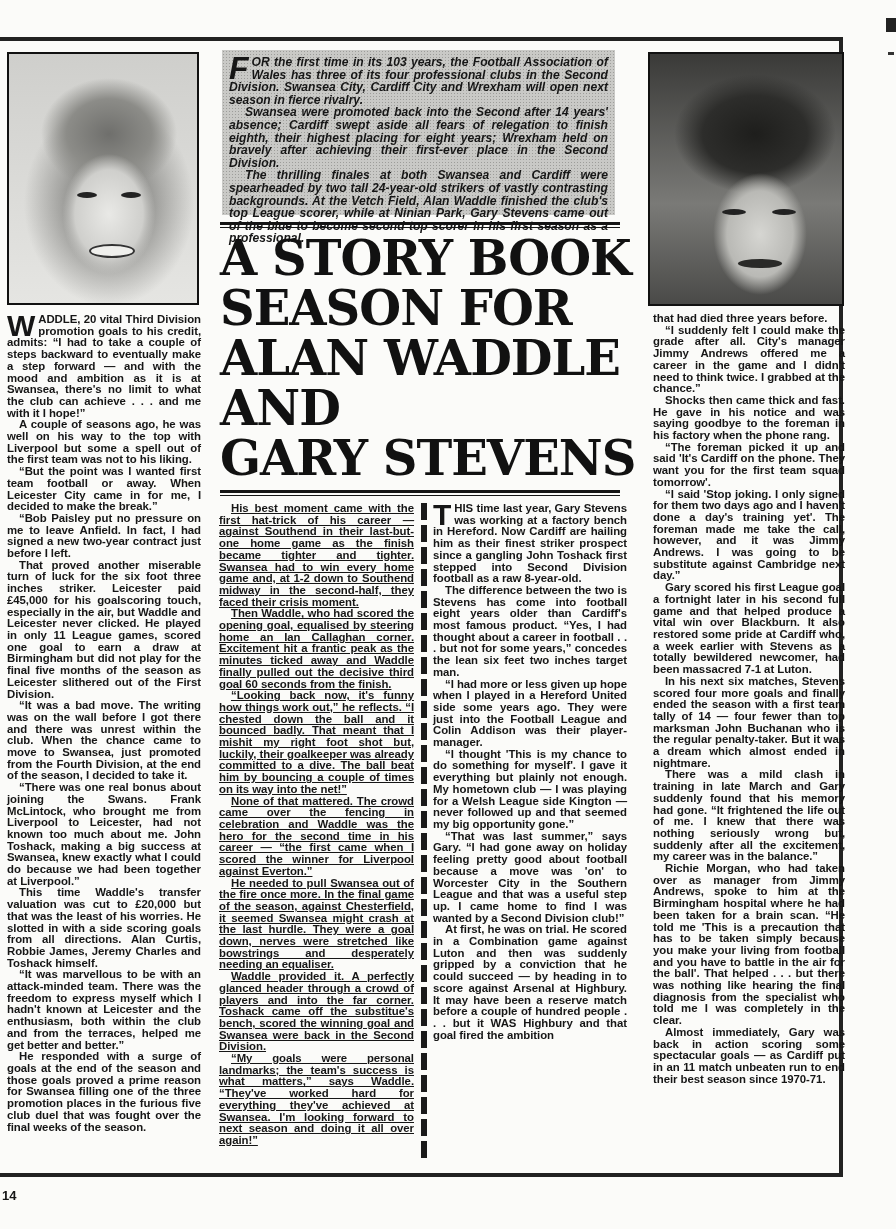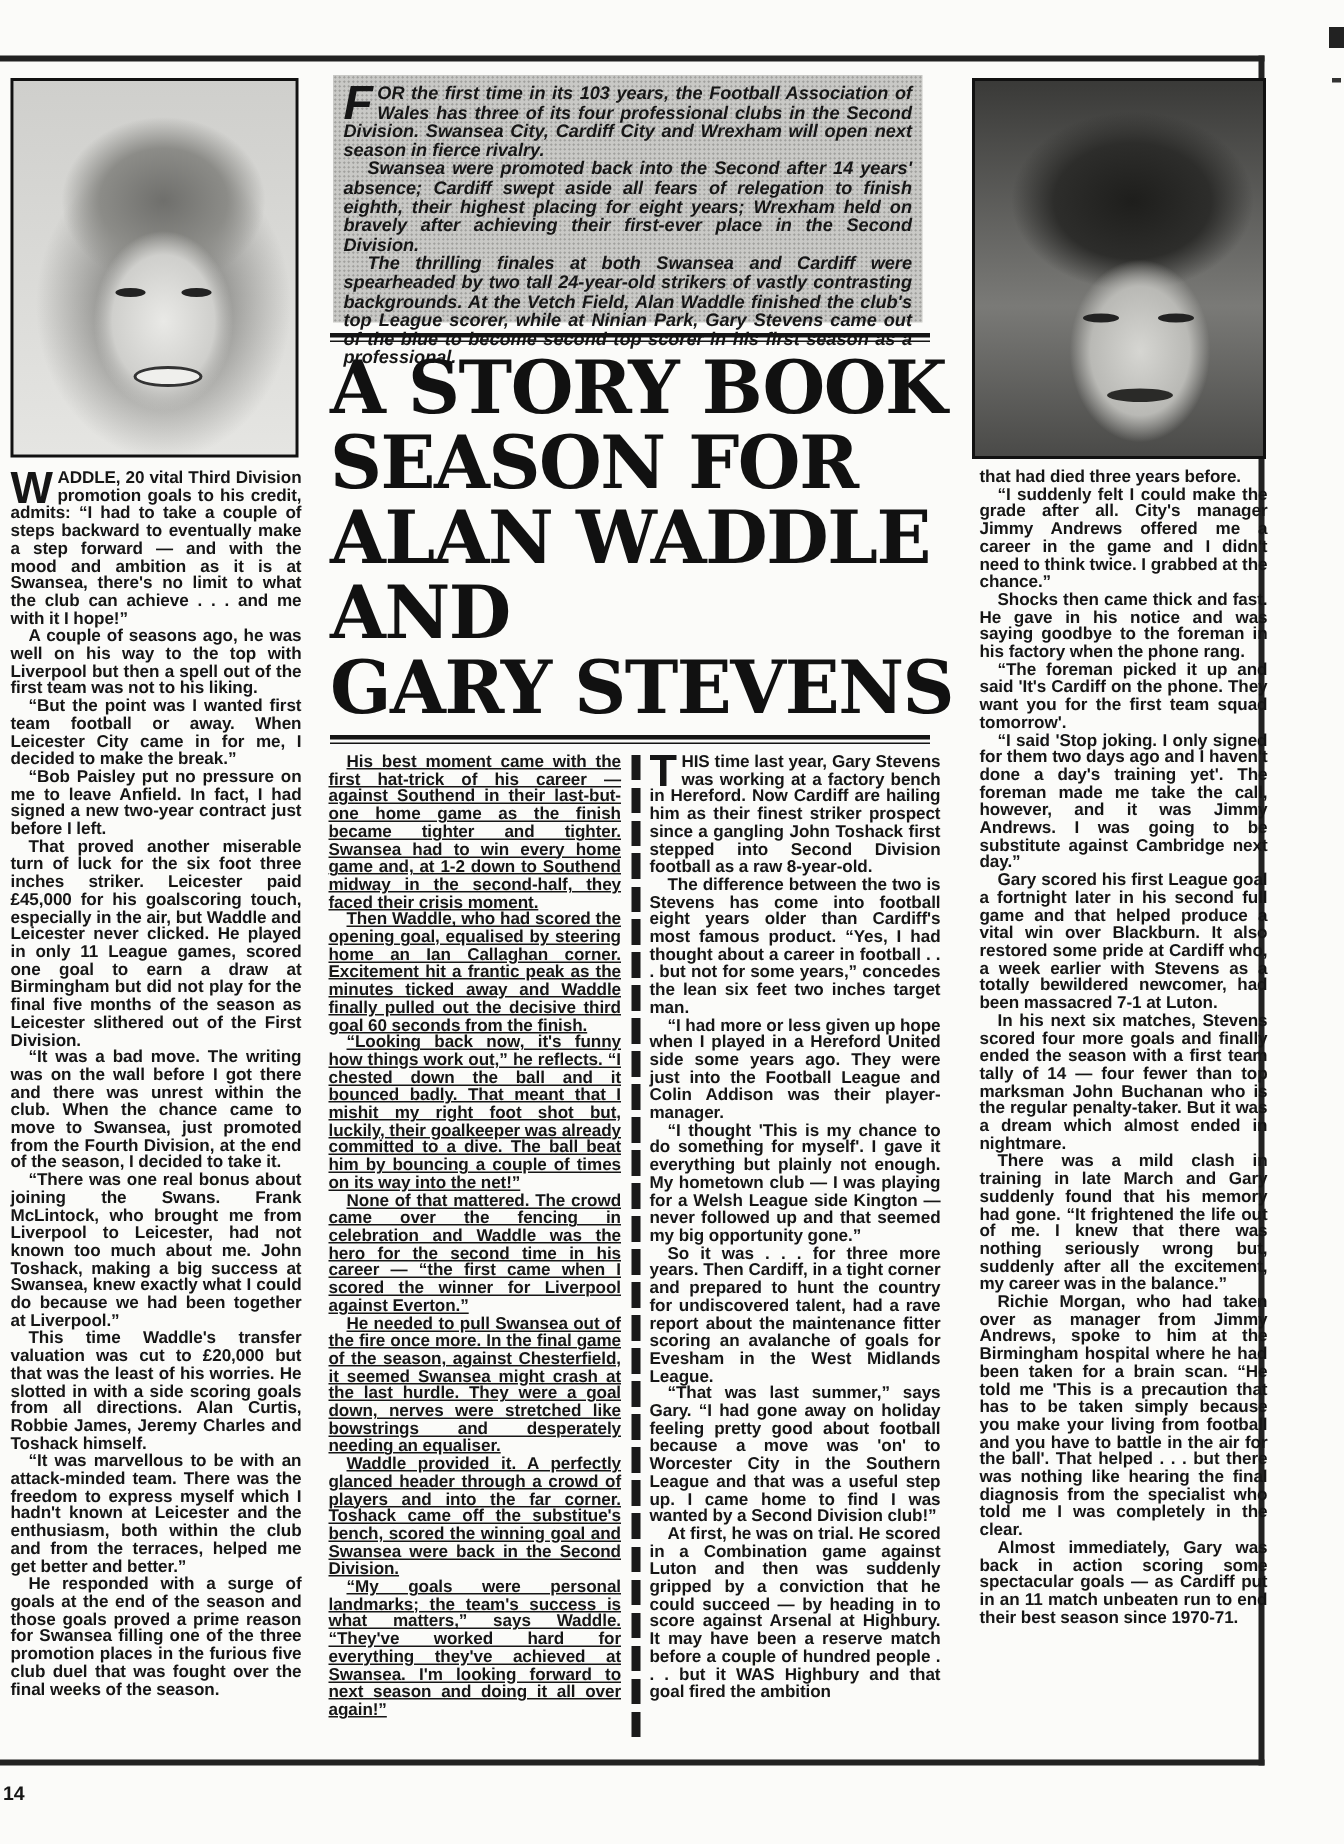--- a/index.html
+++ b/index.html
@@ -99,21 +99,21 @@
   <div>A STORY BOOK</div>
   <div>SEASON FOR</div>
   <div>ALAN WADDLE</div>
   <div>AND</div>
   <div>GARY STEVENS</div>
 </div>
 <div class="rule-double" style="left:220px;top:490px;width:400px;"></div>
 
 <div class="col-text" style="left:7px;top:314px;width:194px;">
   <p class="first"><span class="dropcap">W</span><span>ADDLE, 20 vital Third Division promotion goals to his credit, admits: “I had to take a couple of steps backward to eventually make a step forward — and with the mood and ambition as it is at Swansea, there's no limit to what the club can achieve . . . and me with it I hope!”</span></p>
-  <p>A couple of seasons ago, he was well on his way to the top with Liverpool but then a spell out of the first team was not to his liking.</p>
+  <p>A couple of seasons ago, he was well on his way to the top with Liverpool but some a spell out of the first team was not to his liking.</p>
   <p>“But the point was I wanted first team football or away. When Leicester City came in for me, I decided to make the break.”</p>
   <p>“Bob Paisley put no pressure on me to leave Anfield. In fact, I had signed a new two-year contract just before I left.</p>
   <p>That proved another miserable turn of luck for the six foot three inches striker. Leicester paid £45,000 for his goalscoring touch, especially in the air, but Waddle and Leicester never clicked. He played in only 11 League games, scored one goal to earn a draw at Birmingham but did not play for the final five months of the season as Leicester slithered out of the First Division.</p>
   <p>“It was a bad move. The writing was on the wall before I got there and there was unrest within the club. When the chance came to move to Swansea, just promoted from the Fourth Division, at the end of the season, I decided to take it.</p>
   <p>“There was one real bonus about joining the Swans. Frank McLintock, who brought me from Liverpool to Leicester, had not known too much about me. John Toshack, making a big success at Swansea, knew exactly what I could do because we had been together at Liverpool.”</p>
   <p>This time Waddle's transfer valuation was cut to £20,000 but that was the least of his worries. He slotted in with a side scoring goals from all directions. Alan Curtis, Robbie James, Jeremy Charles and Toshack himself.</p>
   <p>“It was marvellous to be with an attack-minded team. There was the freedom to express myself which I hadn't known at Leicester and the enthusiasm, both within the club and from the terraces, helped me get better and better.”</p>
   <p>He responded with a surge of goals at the end of the season and those goals proved a prime reason for Swansea filling one of the three promotion places in the furious five club duel that was fought over the final weeks of the season.</p>
 </div>
 
@@ -127,21 +127,20 @@
   <p>“My goals were personal landmarks; the team's success is what matters,” says Waddle. “They've worked hard for everything they've achieved at Swansea. I'm looking forward to next season and doing it all over again!”</p>
 </div>
 
 <div class="dash-col"></div>
 
 <div class="col-text" style="left:433px;top:503px;width:194px;">
   <p class="first"><span class="dropcap">T</span><span>HIS time last year, Gary Stevens was working at a factory bench in Hereford. Now Cardiff are hailing him as their finest striker prospect since a gangling John Toshack first stepped into Second Division football as a raw 8-year-old.</span></p>
   <p>The difference between the two is Stevens has come into football eight years older than Cardiff's most famous product. “Yes, I had thought about a career in football . . . but not for some years,” concedes the lean six feet two inches target man.</p>
   <p>“I had more or less given up hope when I played in a Hereford United side some years ago. They were just into the Football League and Colin Addison was their player-manager.</p>
   <p>“I thought 'This is my chance to do something for myself'. I gave it everything but plainly not enough. My hometown club — I was playing for a Welsh League side Kington — never followed up and that seemed my big opportunity gone.”</p>
-  <p>So it was . . . for three more years. Then Cardiff, in a tight corner and prepared to hunt the country for undiscovered talent, had a rave report about the maintenance fitter scoring an avalanche of goals for Evesham in the West Midlands League.</p>
   <p>“That was last summer,” says Gary. “I had gone away on holiday feeling pretty good about football because a move was 'on' to Worcester City in the Southern League and that was a useful step up. I came home to find I was wanted by a Second Division club!”</p>
   <p>At first, he was on trial. He scored in a Combination game against Luton and then was suddenly gripped by a conviction that he could succeed — by heading in to score against Arsenal at Highbury. It may have been a reserve match before a couple of hundred people . . . but it WAS Highbury and that goal fired the ambition</p>
 </div>
 
 <div class="col-text" style="left:634px;top:313px;width:192px;margin-left:19px;">
   <p class="first">that had died three years before.</p>
   <p>“I suddenly felt I could make the grade after all. City's manager Jimmy Andrews offered me a career in the game and I didn't need to think twice. I grabbed at the chance.”</p>
   <p>Shocks then came thick and fast. He gave in his notice and was saying goodbye to the foreman in his factory when the phone rang.</p>
   <p>“The foreman picked it up and said 'It's Cardiff on the phone. They want you for the first team squad tomorrow'.</p>
   <p>“I said 'Stop joking. I only signed for them two days ago and I haven't done a day's training yet'. The foreman made me take the call, however, and it was Jimmy Andrews. I was going to be substitute against Cambridge next day.”</p>

